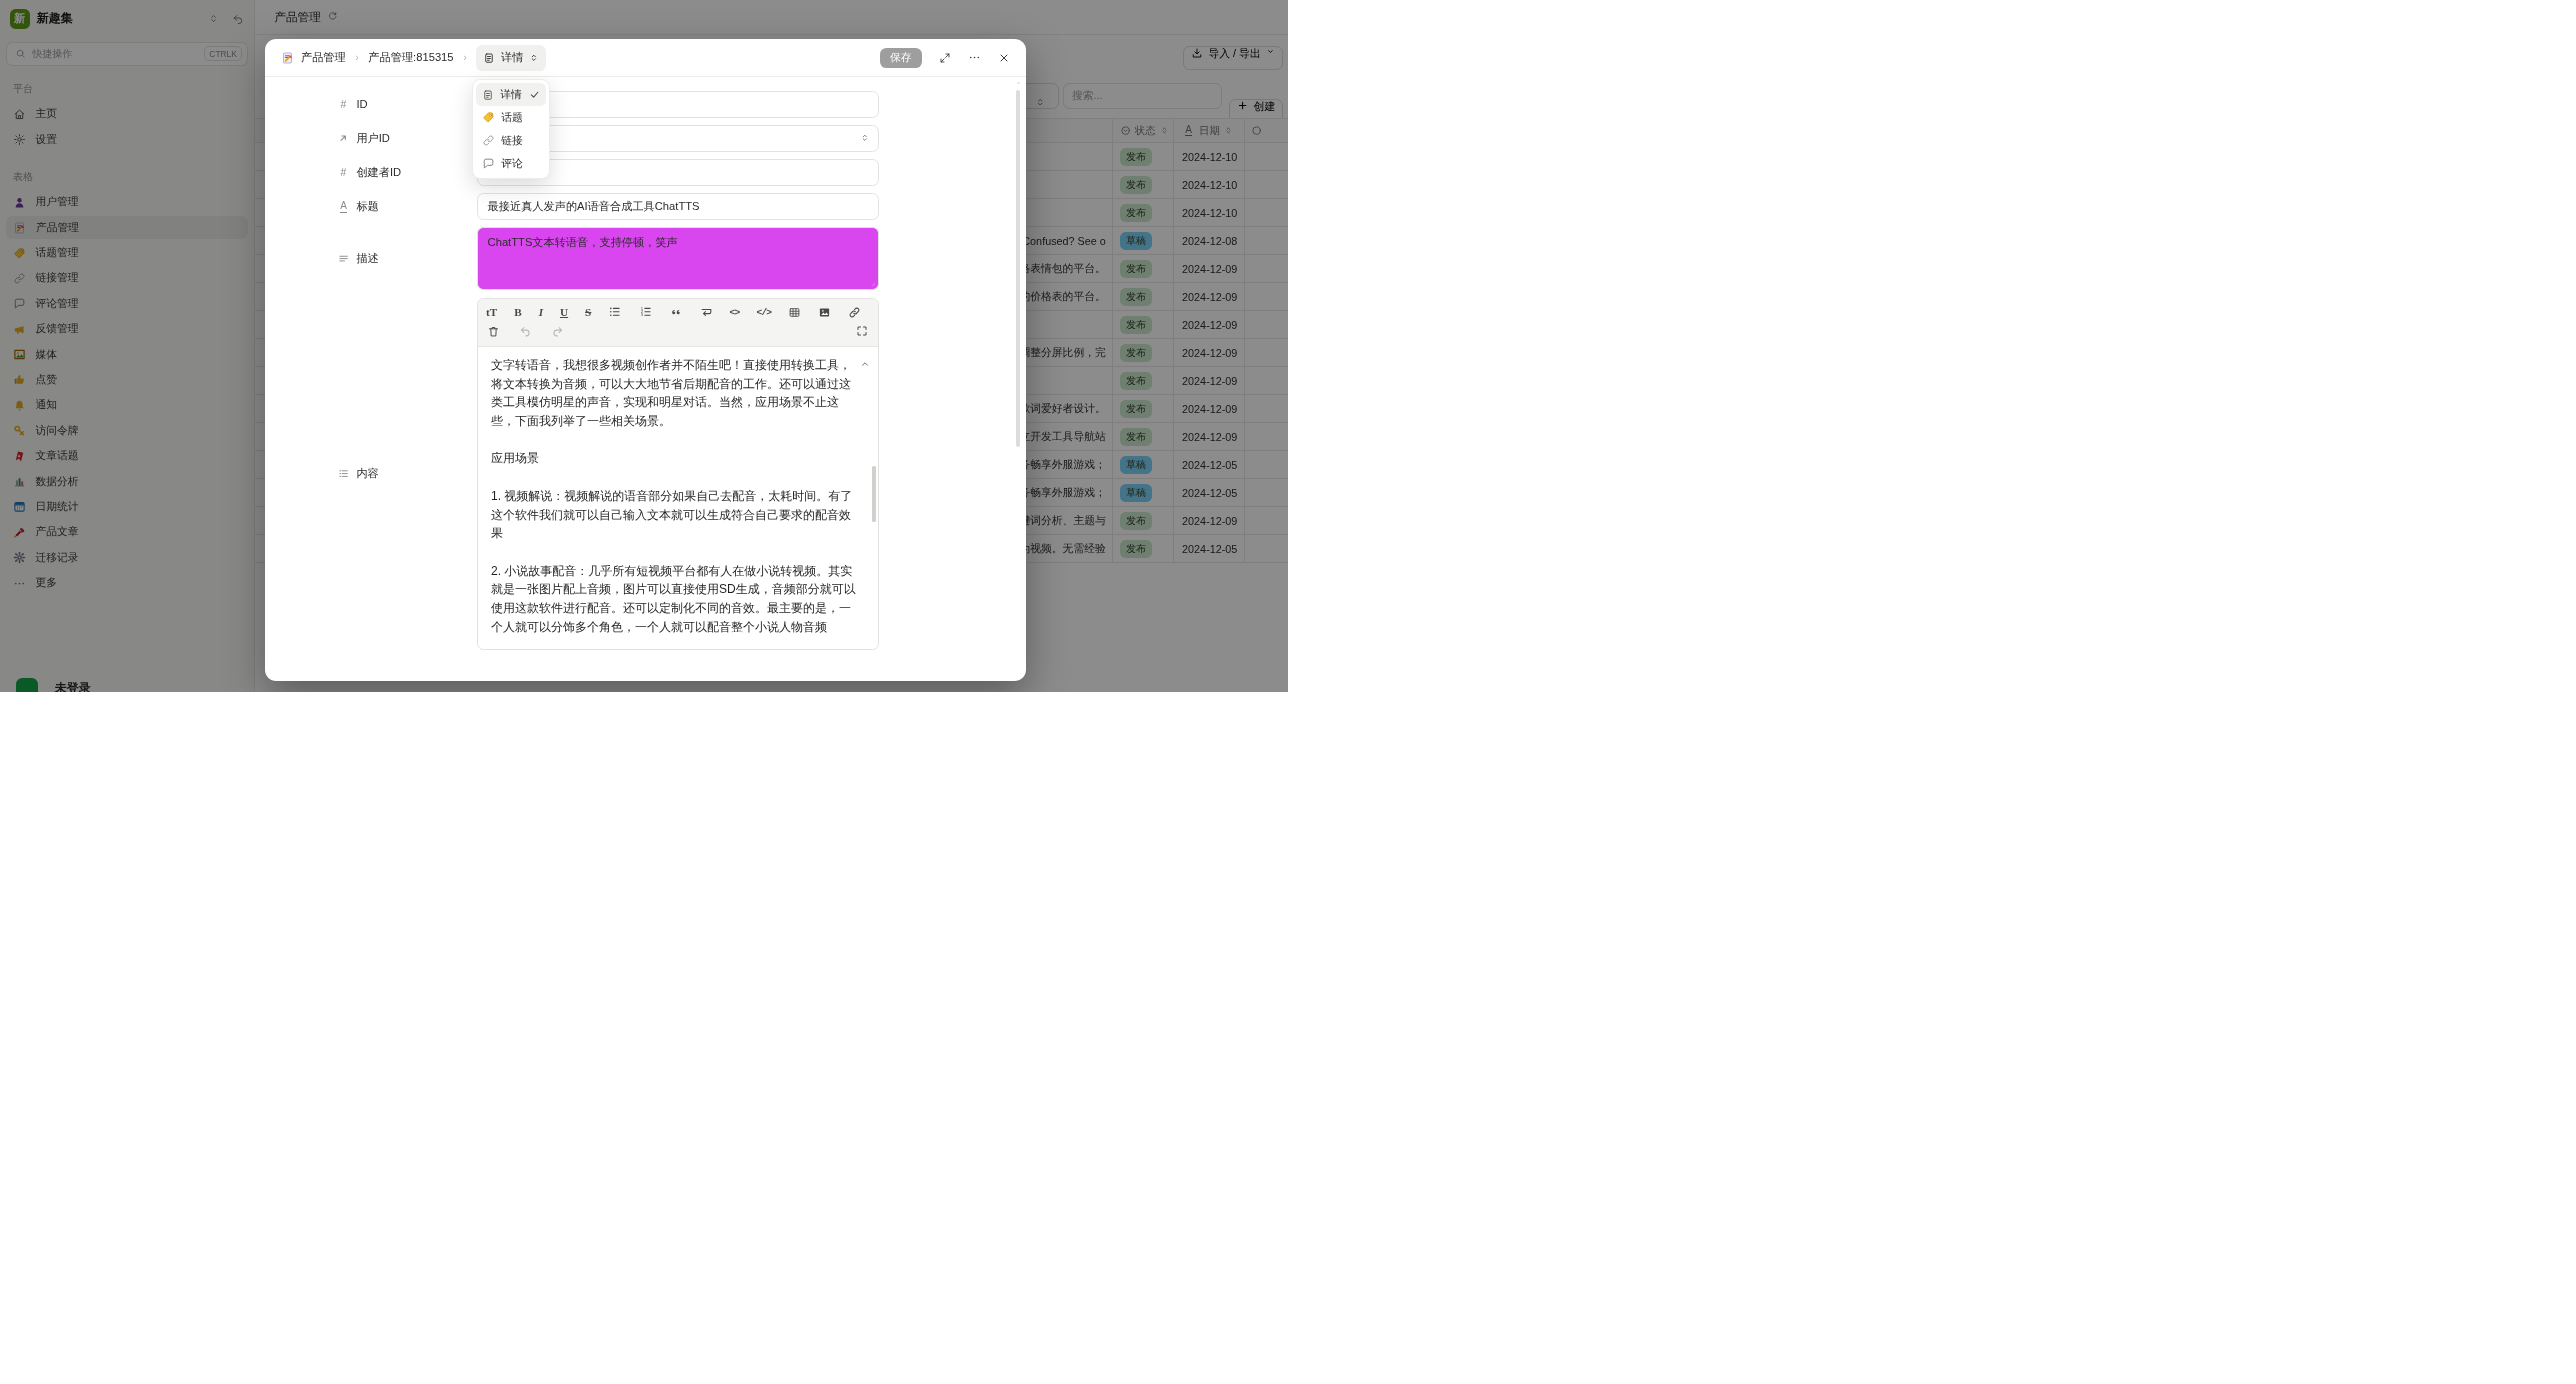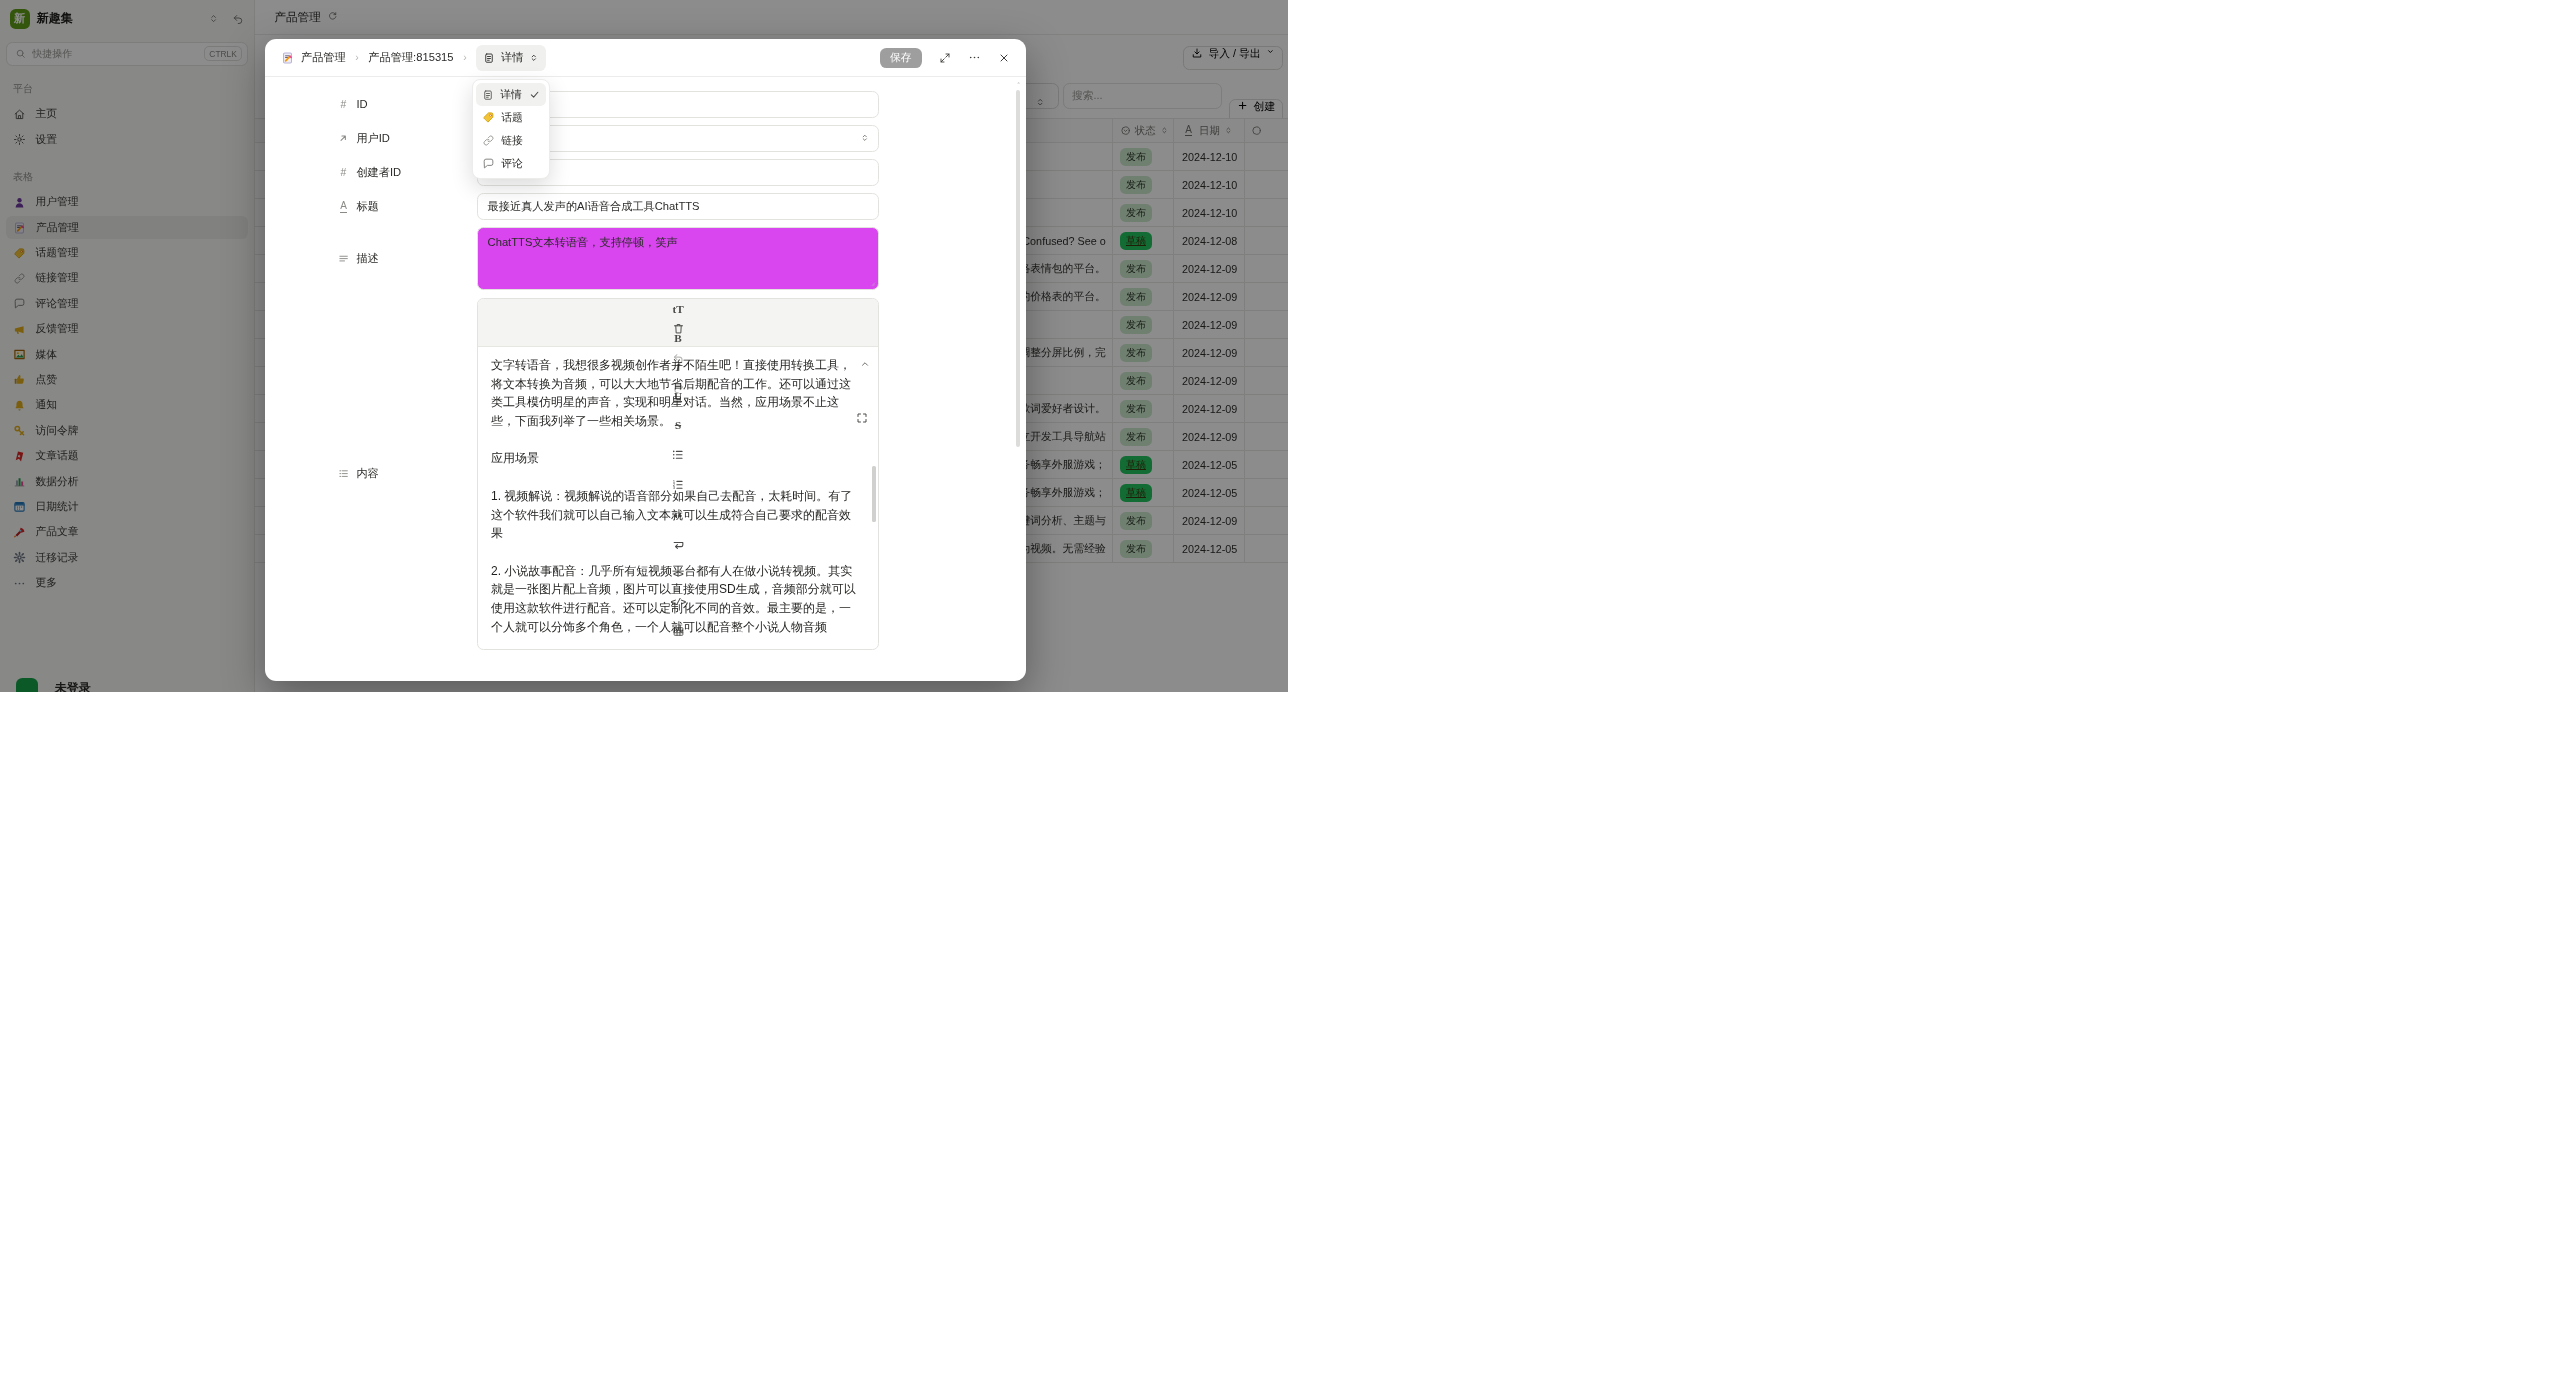--- a/index.html
+++ b/index.html
@@ -55,21 +55,21 @@
   .tr { display:flex; border-bottom:0.8px solid #e8e8e6; height:28px; align-items:center; }
   .tr.head { height:25px; border-top:0.8px solid #e8e8e6; color:#71716e; font-size:10.4px; background:#fcfcfb; }
   .td { height:100%; display:flex; align-items:center; position:relative; border-right:0.8px solid #e8e8e6; }
   .td.c1 { width:859px; justify-content:flex-end; overflow:visible; }
   .td.c1 .clip { position:absolute; right:6.4px; white-space:nowrap; font-size:10.8px; color:#2f2f2d; }
   .td.c2 { width:61px; padding-left:6.4px; gap:4px; }
   .td.c3 { width:71px; padding-left:8px; gap:4px; }
   .td.c4 { width:43px; padding-left:6.4px; border-right:none; }
   .badge { font-size:10px; padding:2px 6.4px; border-radius:5.6px; color:#2e3a2e; }
   .badge.pub { background:#cde9cd; }
-  .badge.draft { background:#22c55e; color:#3d3810;text-decoration:underline; }
+  .badge.draft { background:#7dd3fc; color:#3d3810; }
   .datecell { font-size:10.8px; color:#2f2f2d; }
   .hlbl { font-size:10.4px; }
 
   
   #overlay { position:absolute; inset:0; background:rgba(0,0,0,0.45); z-index:40; }
 
   
   #modal { position:absolute; left:265px; top:39px; width:761px; height:642px; background:#fff;
     border-radius:11.2px; z-index:50; box-shadow:0 14.4px 40px rgba(0,0,0,.35); overflow:hidden; }
   .m-head { height:38px; border-bottom:0.8px solid #ececea; display:flex; align-items:center; padding:0 16px; gap:6.4px; }
@@ -94,21 +94,21 @@
   .f-input { height:27px; border:0.8px solid #e2e2df; border-radius:6.4px; background:#fff; width:100%;
     font-size:11.2px; color:#2b2b29; padding:0 9.6px; display:flex; align-items:center; position:relative; }
   .f-select .selchev { position:absolute; right:8px; color:#6f6f6c; }
   .f-textarea { height:63px; border:0.8px solid #e2e2df; border-radius:6.4px; background:#d946ef; width:100%;
     font-size:11.2px; color:#2b2b29; padding:6.4px 9.6px; position:relative; }
   .f-resize { position:absolute; right:2.4px; bottom:2.4px; color:#b9b9b6; }
 
   .f-row.editor-row { align-items:center; margin-bottom:0; }
   .editor { border:0.8px solid #e2e2df; border-radius:6.4px; overflow:hidden; height:352px; display:flex; flex-direction:column; }
   .ed-toolbar { background:#f4f4f2; border-bottom:0.8px solid #e6e6e3; padding:4px 8px 5.6px; }
-  .ed-trow { display:flex; align-items:center; gap:17px; height:19px;flex-direction:column; }
+  .ed-trow { display:flex; align-items:center; gap:17px; height:19px; }
   .ed-btn { width:15.2px; height:15.2px; display:flex; align-items:center; justify-content:center; color:#4a4a48; }
   .ed-btn.dim { color:#b9b9b6; }
   .ed-btn .g { font-size:11.2px; font-weight:bold; font-family:"Liberation Serif","DejaVu Serif",serif; }
   .ed-btn .g.code { font-family:"Liberation Mono","DejaVu Sans Mono",monospace; font-size:9.6px; letter-spacing:-0.8px; }
   .ed-btn .g.u { text-decoration:underline; }
   .ed-btn .g.s { text-decoration:line-through; }
   .ed-btn .g.i { font-style:italic; }
   .ed-btn.right { margin-left:auto; }
   .ed-content { position:relative; flex:1; padding:8.8px 21px 0 13px; overflow:hidden;
     font-size:12px; line-height:18.7px; color:#1f1f1d; }

